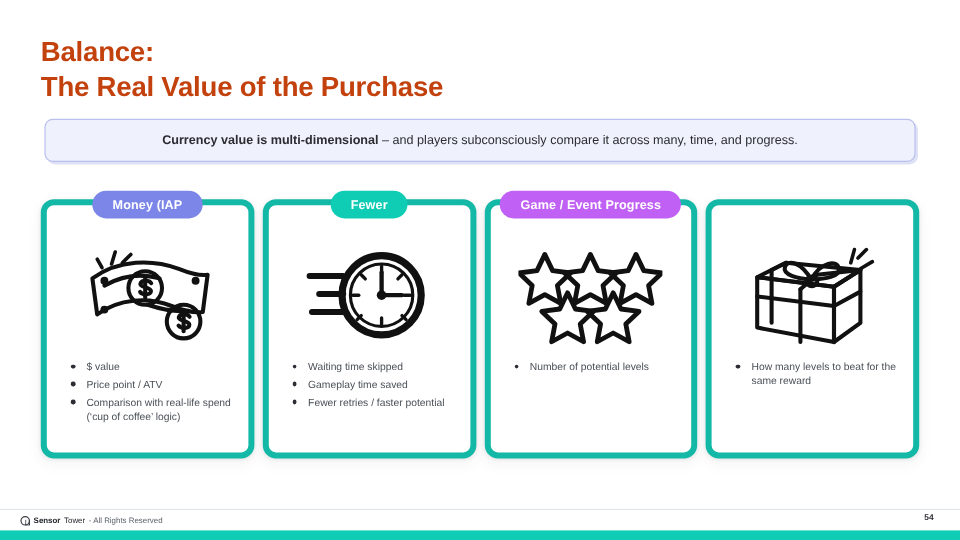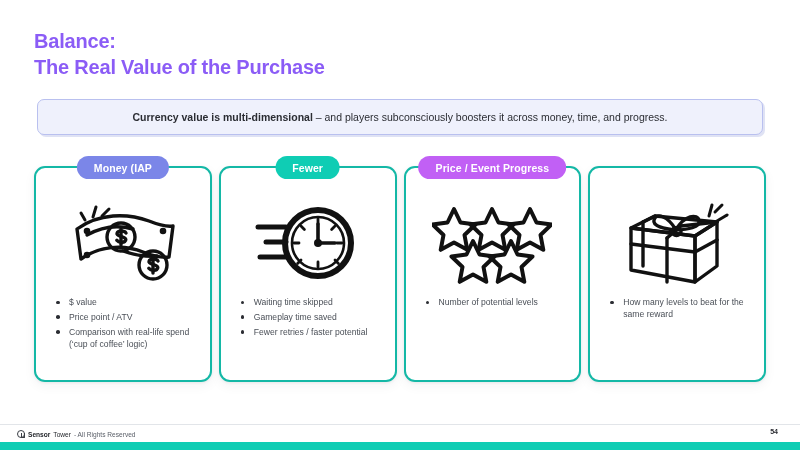--- a/index.html
+++ b/index.html
@@ -25,23 +25,23 @@
   }
 
   
   .title-block {
     position: absolute;
     left: 34px;
     top: 29px;
     width: 600px;
   }
   .title-line {
-    font-size: 20px;
+    font-size: 23px;
     font-weight: bold;
-    color: #8b5cf6;
+    color: #c2410c;
     line-height: 1.28;
     letter-spacing: -0.2px;
     white-space: nowrap;
   }
 
   
   .banner {
     position: absolute;
     left: 37px;
     top: 99px;
@@ -70,21 +70,21 @@
     width: 732px;
     height: 216px;
     display: flex;
     gap: 7px;
   }
 
   .card {
     position: relative;
     flex: 1 1 0;
     background: #ffffff;
-    border: 2px solid #14b8a6;
+    border: 5px solid #14b8a6;
     border-radius: 11px;
     box-shadow: 0 1px 3px rgba(30,35,50,0.07), 0 4px 12px rgba(30,35,50,0.05);
     padding-top: 24px;
   }
 
   .pill {
     position: absolute;
     top: -12px;
     left: 50%;
     transform: translateX(-50%);
@@ -205,21 +205,21 @@
 
 <div class="slide">
 
   <div class="title-block">
     <div class="title-line">Balance:</div>
     <div class="title-line">The Real Value of the Purchase</div>
   </div>
 
   <div class="banner">
     <div class="banner-text">
-      <b>Currency value is multi-dimensional</b><span> – and players subconsciously boosters it across money, time, and progress.</span>
+      <b>Currency value is multi-dimensional</b><span> – and players subconsciously compare it across many, time, and progress.</span>
     </div>
   </div>
 
   <div class="cards">
 
     <div class="card">
       <div class="pill" style="background:#7b86e8">Money (IAP</div>
       <div class="illus">
         <svg width="116" height="86" viewBox="0 0 116 86" fill="none" stroke="#111" stroke-width="3.4" stroke-linecap="round" stroke-linejoin="round">
           <path d="M12 28 C34 12 62 12 84 20 C94 24 102 26 108 25 L104 56 C96 57 88 55 78 51 C58 43 34 45 16 58 Z"></path>
@@ -273,21 +273,21 @@
         </svg>
       </div>
       <ul class="bullets">
         <li>Waiting time skipped</li>
         <li>Gameplay time saved</li>
         <li>Fewer retries / faster potential</li>
       </ul>
     </div>
 
     <div class="card">
-      <div class="pill" style="background:#c160f5">Price / Event Progress</div>
+      <div class="pill" style="background:#c160f5">Game / Event Progress</div>
       <div class="illus">
         <svg width="120" height="86" viewBox="0 0 120 86" fill="none" stroke="#111" stroke-width="4" stroke-linejoin="round">
           <path d="M22 8 l6.5 13.5 15 2 -11 10.5 2.8 14.8 -13.3-7.3 -13.3 7.3 2.8-14.8 -11-10.5 15-2 Z"></path>
           <path d="M60 8 l6.5 13.5 15 2 -11 10.5 2.8 14.8 -13.3-7.3 -13.3 7.3 2.8-14.8 -11-10.5 15-2 Z"></path>
           <path d="M98 8 l6.5 13.5 15 2 -11 10.5 2.8 14.8 -13.3-7.3 -13.3 7.3 2.8-14.8 -11-10.5 15-2 Z"></path>
           <path d="M41 40 l6.5 13.5 15 2 -11 10.5 2.8 14.8 -13.3-7.3 -13.3 7.3 2.8-14.8 -11-10.5 15-2 Z"></path>
           <path d="M79 40 l6.5 13.5 15 2 -11 10.5 2.8 14.8 -13.3-7.3 -13.3 7.3 2.8-14.8 -11-10.5 15-2 Z"></path>
         </svg>
       </div>
       <ul class="bullets">

